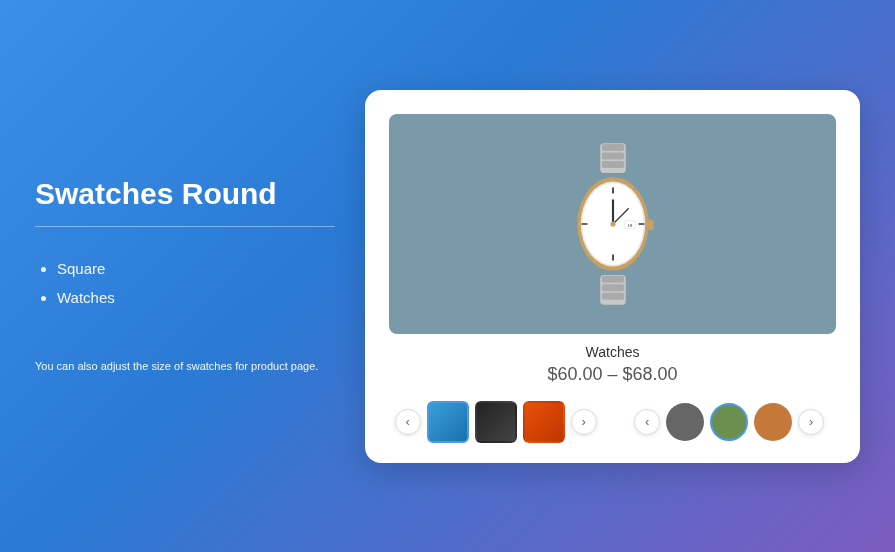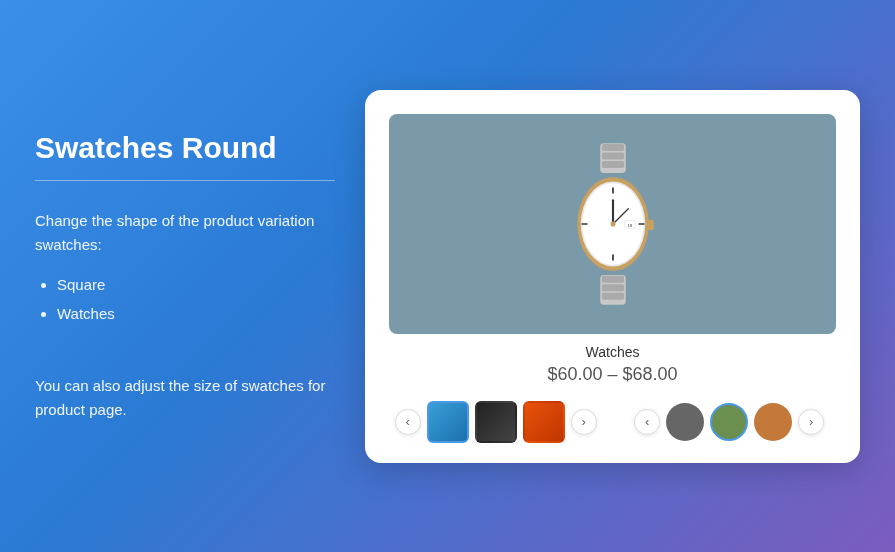--- a/index.html
+++ b/index.html
@@ -55,21 +55,21 @@
     .bullet-list {
       list-style: disc;
       padding-left: 22px;
       margin-bottom: 20px;
       color: rgba(255,255,255,0.92);
       font-size: 15px;
       line-height: 1.9;
     }
 
     .note-text {
-      font-size: 15px;
+      font-size: 11px;
       color: rgba(255,255,255,0.92);
       line-height: 1.6;
       margin-top: 46px;
     }
 
     
     .right-panel {
       flex: 1;
       background: white;
       border-radius: 16px;
@@ -202,21 +202,20 @@
     .swatch-watch-3 { background: linear-gradient(135deg, #e8520a, #c03500); }
   </style>
 </head>
 <body>
 
 <div class="container">
 
   <div class="left-panel">
     <h1 class="title">Swatches Round</h1>
     <hr class="divider">
-    <p class="description">Change the shape of the product variation swatches:</p>
     <ul class="bullet-list">
       <li>Square</li>
       <li>Watches</li>
     </ul>
     <p class="note-text">You can also adjust the size of swatches for product page.</p>
   </div>
 
   <div class="right-panel">
     <div class="products-grid">
 

